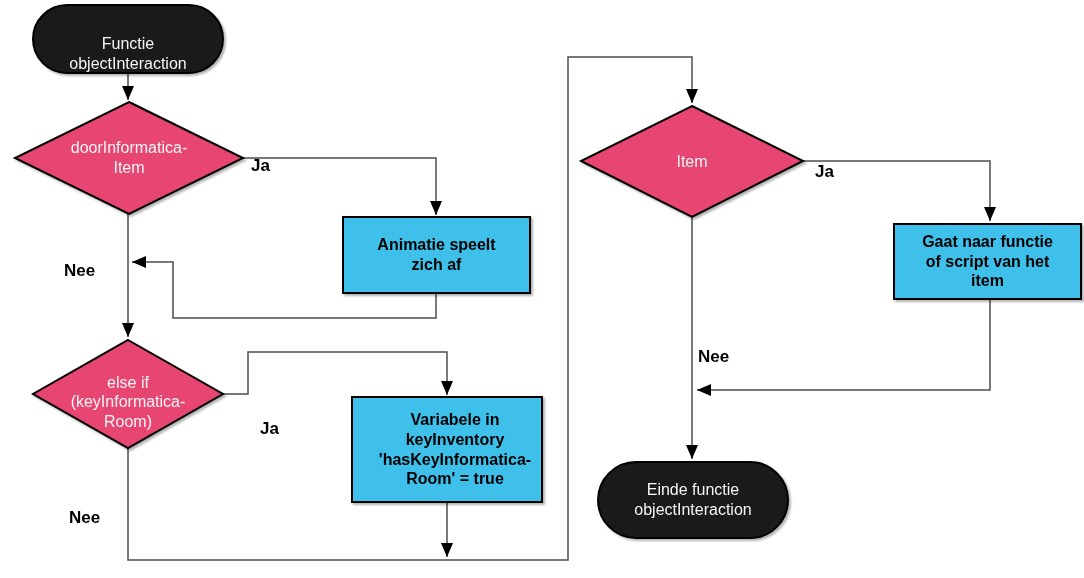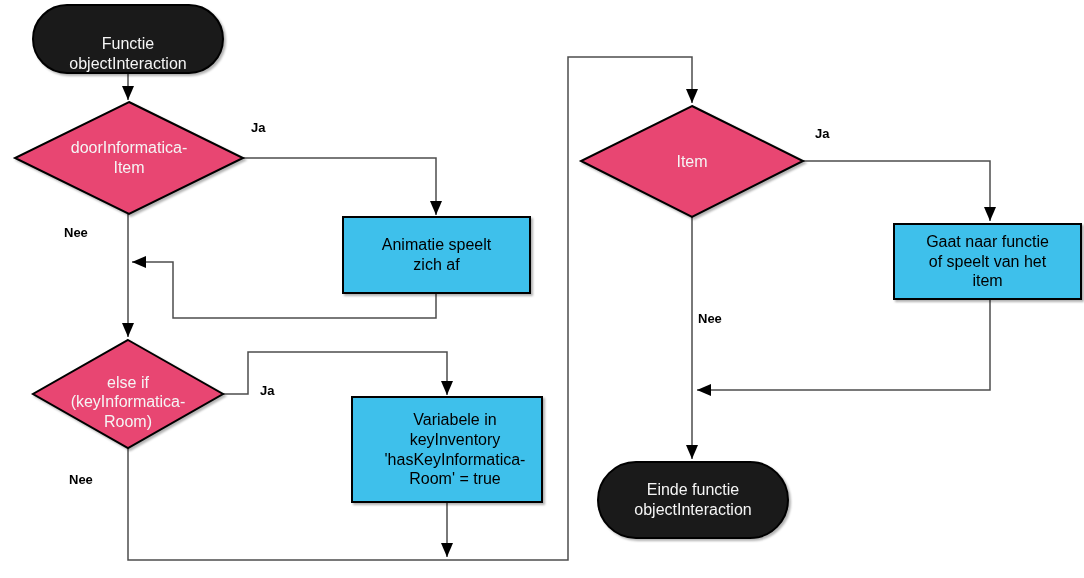--- a/index.html
+++ b/index.html
@@ -12,24 +12,24 @@
   .shape{stroke:#000;stroke-width:2;filter:drop-shadow(2px 2px 1px rgba(0,0,0,0.30));}
   .terminator{fill:var(--node-black,#1a1a1a);}
   .decision{fill:var(--node-pink,#e84672);}
   .process{fill:var(--node-blue,#3ec0eb);}
   .node-label{
     position:absolute;display:flex;align-items:center;justify-content:center;
     text-align:center;white-space:pre-line;font-size:16px;line-height:1.22;
     pointer-events:none;
   }
   .light{color:var(--text-light,#f5f5f5);}
-  .dark{color:var(--text-dark,#000000);}
+  .dark{color:var(--text-dark,#000000);font-weight:bold;}
   .edge-label{
-    position:absolute;font-weight:bold;font-size:13px;
-    color:var(--text-dark,#000000);white-space:nowrap;
+    position:absolute;font-weight:bold;font-size:17px;
+    color:var(--text-dark,#000000);white-space:nowrap;margin-top:36px;
   }
 </style>
 </head>
 <body>
 
 <div class="canvas">
 
   <svg class="layer" width="1084" height="578" viewBox="0 0 1084 578">
     <defs>
       <marker id="arw" markerUnits="userSpaceOnUse" markerWidth="16" markerHeight="14" refX="15" refY="7" orient="auto">
@@ -66,21 +66,21 @@
 zich af</div>
   <div class="node-label light" style="left:33px;top:348px;width:190px;height:108px;">else if
 (keyInformatica-
 Room)</div>
   <div class="node-label dark" style="left:360px;top:397px;width:190px;height:105px;">Variabele in
 keyInventory
 'hasKeyInformatica-
 Room' = true</div>
   <div class="node-label light" style="left:581px;top:106px;width:222px;height:111px;">Item</div>
   <div class="node-label dark" style="left:894px;top:224px;width:187px;height:75px;">Gaat naar functie
-of speelt van het
+of script van het
 item</div>
   <div class="node-label light" style="left:598px;top:462px;width:190px;height:76px;">Einde functie
 objectInteraction</div>
 
   <div class="edge-label" style="left:251px;top:120px;">Ja</div>
   <div class="edge-label" style="left:64px;top:225px;">Nee</div>
   <div class="edge-label" style="left:260px;top:383px;">Ja</div>
   <div class="edge-label" style="left:69px;top:472px;">Nee</div>
   <div class="edge-label" style="left:815px;top:126px;">Ja</div>
   <div class="edge-label" style="left:698px;top:311px;">Nee</div>

